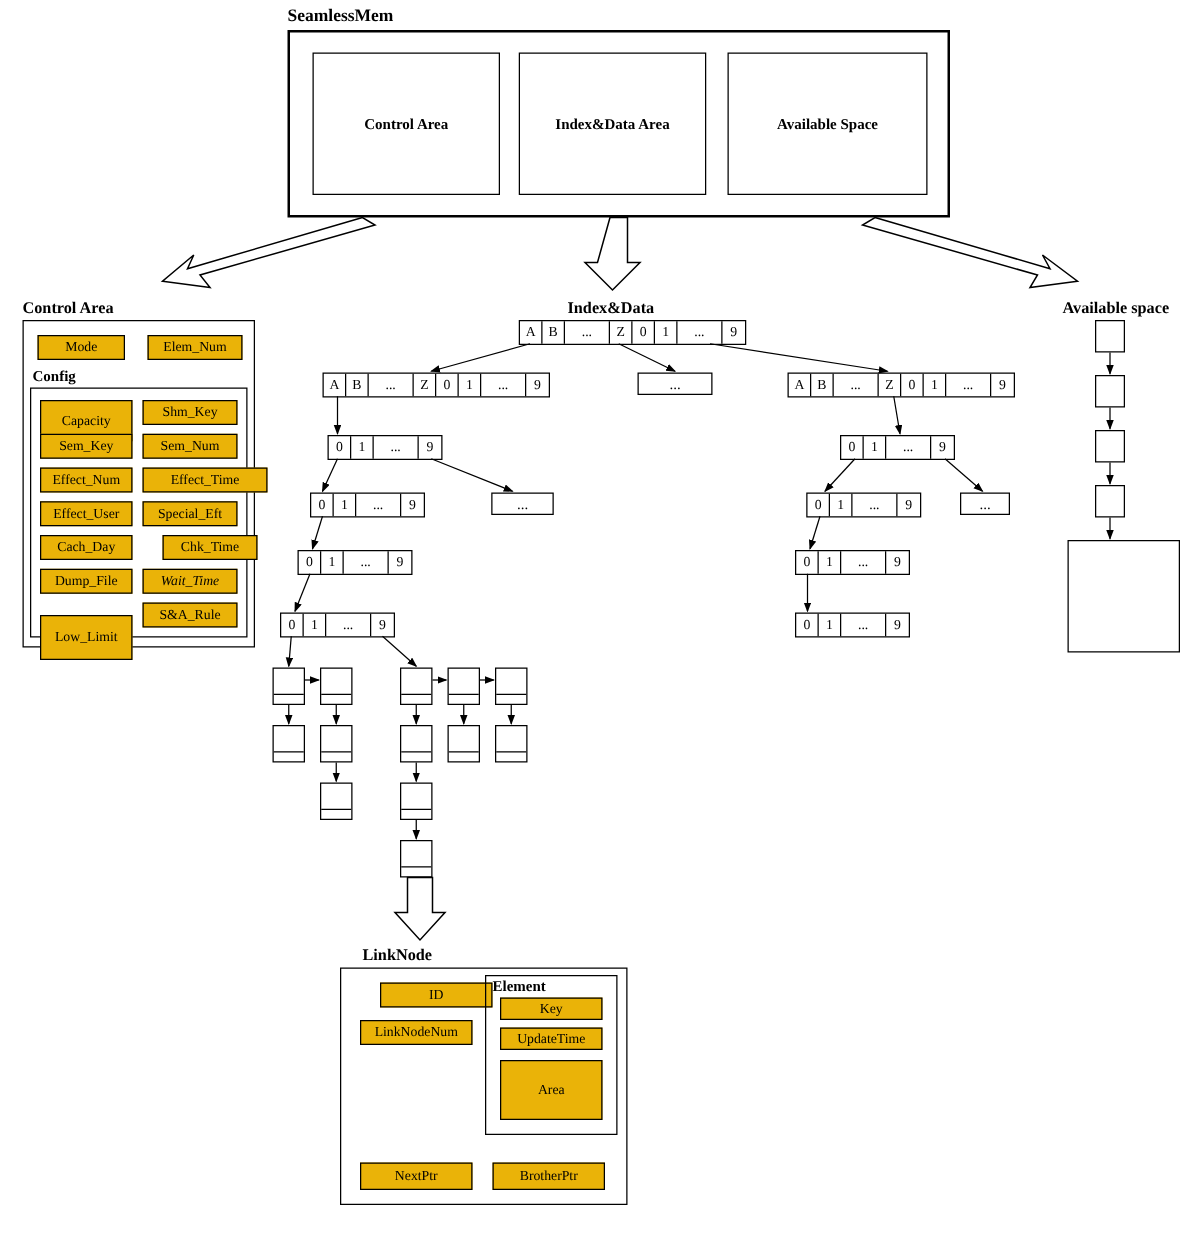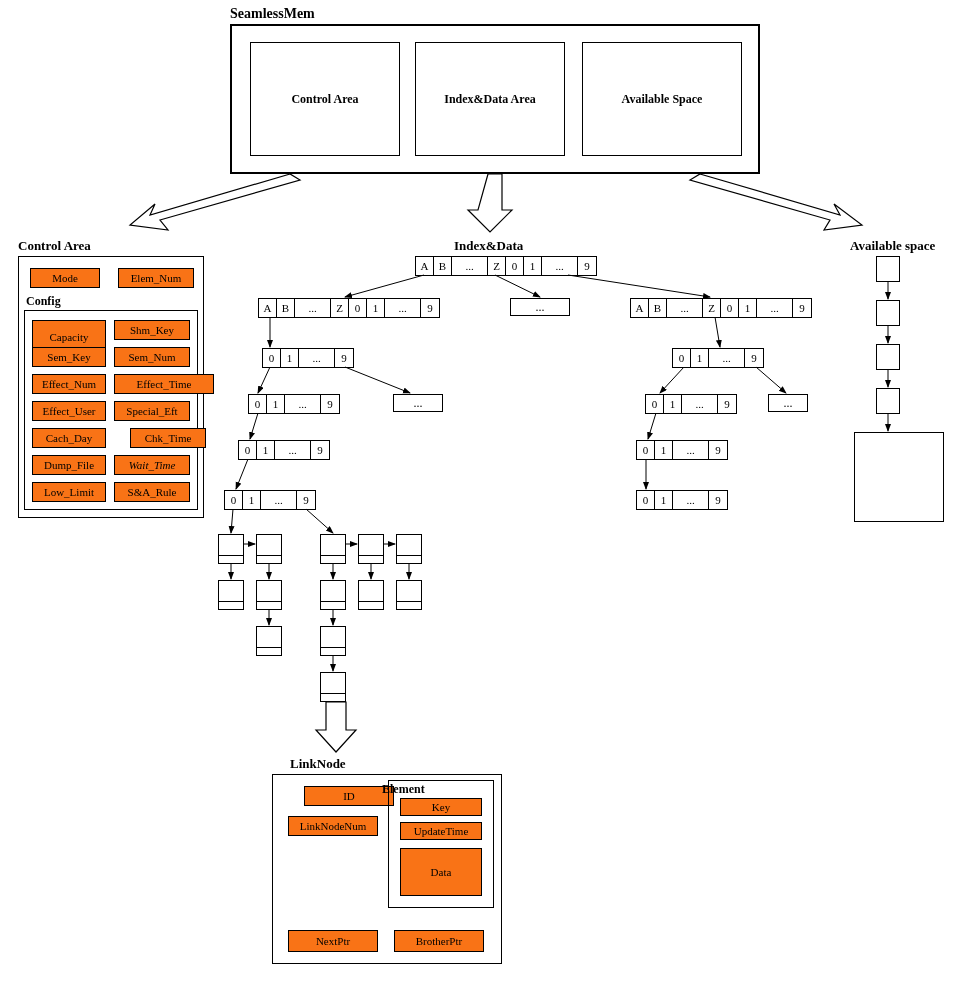--- a/index.html
+++ b/index.html
@@ -36,21 +36,21 @@
     position: absolute;
     border: 1.5px solid #000;
   }
   .small-box {
     border: 1px solid #000;
     display: inline-flex;
     align-items: center;
     justify-content: center;
     font-size: 11px;
     padding: 2px 19px;
-    background: #f97316;
+    background: #eab308;
   }
   .cell-row {
     position: absolute;
     display: flex;
     border: 1px solid #000;
     background: #fff;
   }
   .cell {
     border-right: 1px solid #000;
     display: flex;
@@ -125,21 +125,21 @@
   <div class="small-box" style="position:absolute; left:32px; top:347px; width:74px; height:20px;">Sem_Key</div>
   <div class="small-box" style="position:absolute; left:114px; top:347px; width:76px; height:20px;">Sem_Num</div>
   <div class="small-box" style="position:absolute; left:32px; top:374px; width:74px; height:20px;">Effect_Num</div>
   <div class="small-box" style="position:absolute; left:114px; top:374px; width:100px; height:20px;">Effect_Time</div>
   <div class="small-box" style="position:absolute; left:32px; top:401px; width:74px; height:20px;">Effect_User</div>
   <div class="small-box" style="position:absolute; left:114px; top:401px; width:76px; height:20px;text-align:center;">Special_Eft</div>
   <div class="small-box" style="position:absolute; left:32px; top:428px; width:74px; height:20px;">Cach_Day</div>
   <div class="small-box" style="position:absolute; left:130px; top:428px; width:76px; height:20px;">Chk_Time</div>
   <div class="small-box" style="position:absolute; left:32px; top:455px; width:74px; height:20px;">Dump_File</div>
   <div class="small-box" style="position:absolute; left:114px; top:455px; width:76px; height:20px;font-style:italic;">Wait_Time</div>
-  <div class="small-box" style="position:absolute; left:32px; top:482px; width:74px; height:20px;">Low_Limit</div>
+  <div class="small-box" style="position:absolute; left:32px; top:492px; width:74px; height:36px;">Low_Limit</div>
   <div class="small-box" style="position:absolute; left:114px; top:482px; width:76px; height:20px;">S&amp;A_Rule</div>
 </div>
 
 <div class="cell-row" style="left:415px; top:256px;">
   <div class="cell w">A</div>
   <div class="cell w">B</div>
   <div class="cell ellipsis">...</div>
   <div class="cell w">Z</div>
   <div class="cell w">0</div>
   <div class="cell w">1</div>
@@ -241,24 +241,24 @@
 <div class="small-empty" style="left:876px; top:300px; width:24px; height:26px;"></div>
 <div class="small-empty" style="left:876px; top:344px; width:24px; height:26px;"></div>
 <div class="small-empty" style="left:876px; top:388px; width:24px; height:26px;"></div>
 <div class="small-empty" style="left:854px; top:432px; width:90px; height:90px;"></div>
 
 <div class="subtitle" style="left:290px; top:756px;">LinkNode</div>
 <div class="panel" style="left:272px; top:774px; width:230px; height:190px;"></div>
 <div class="small-box" style="position:absolute; left:304px; top:786px; width:90px; height:20px;">ID</div>
 <div class="small-box" style="position:absolute; left:288px; top:816px; width:90px; height:20px;">LinkNodeNum</div>
 <div class="panel" style="left:388px; top:780px; width:106px; height:128px;"></div>
-<div class="config-label" style="left:382px; top:782px;">Element</div>
+<div class="config-label" style="left:394px; top:782px;">Element</div>
 <div class="small-box" style="position:absolute; left:400px; top:798px; width:82px; height:18px;">Key</div>
 <div class="small-box" style="position:absolute; left:400px; top:822px; width:82px; height:18px;">UpdateTime</div>
-<div class="small-box" style="position:absolute; left:400px; top:848px; width:82px; height:48px;">Data</div>
+<div class="small-box" style="position:absolute; left:400px; top:848px; width:82px; height:48px;">Area</div>
 <div class="small-box" style="position:absolute; left:288px; top:930px; width:90px; height:22px;">NextPtr</div>
 <div class="small-box" style="position:absolute; left:394px; top:930px; width:90px; height:22px;">BrotherPtr</div>
 
 <svg class="arrows">
   <defs>
     <marker id="ah" markerWidth="8" markerHeight="8" refX="7" refY="3" orient="auto">
       <path d="M0,0 L8,3 L0,6 Z" fill="#000"></path>
     </marker>
   </defs>
 

